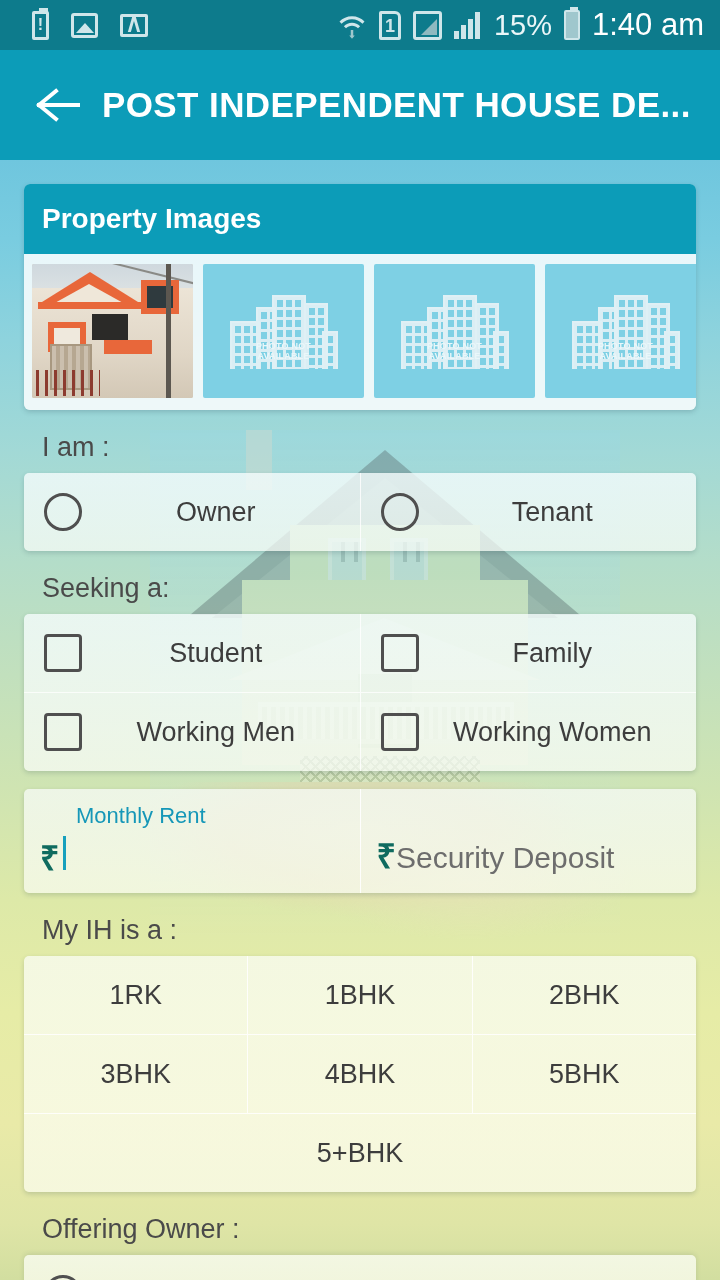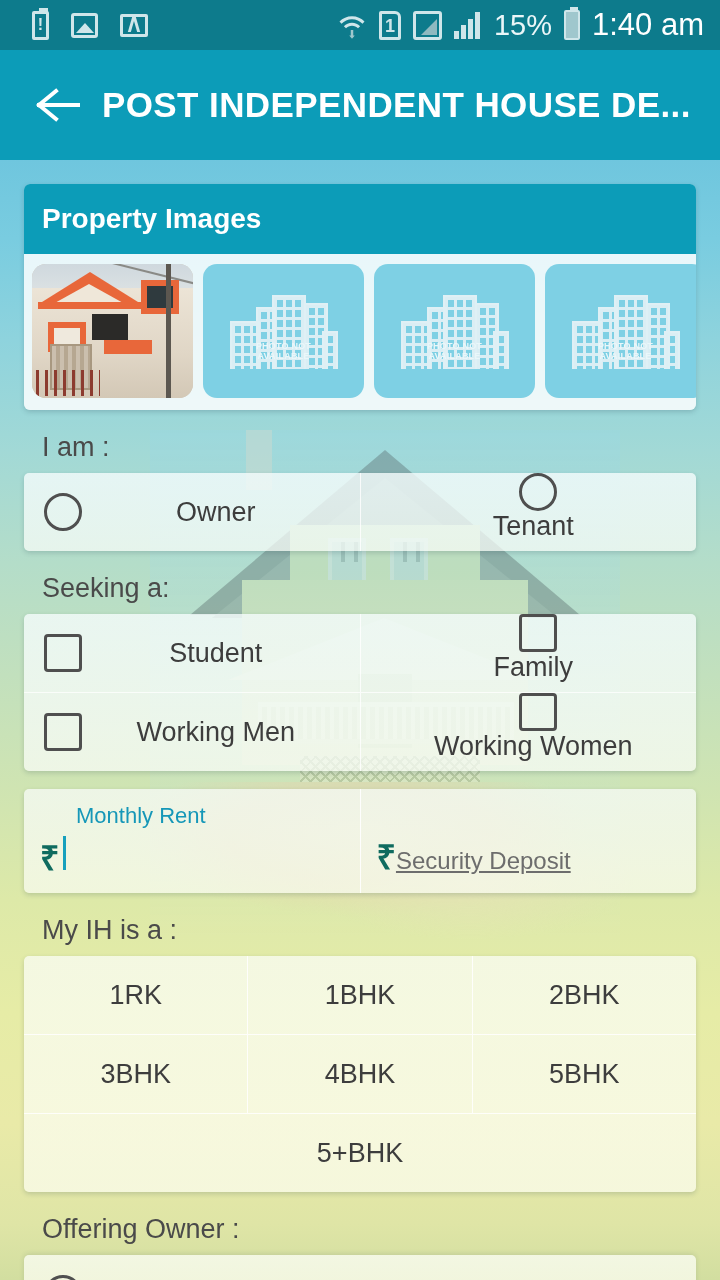--- a/index.html
+++ b/index.html
@@ -249,21 +249,21 @@
     background: #0c9cb8; height: 70px;
     display: flex; align-items: center; padding-left: 18px;
   }
   .pi-title { font-size: 28px; font-weight: bold; color: #ffffff; }
   .pi-strip {
     display: flex; gap: 10px; padding: 10px 8px 12px 8px;
     background: rgba(255,255,255,.62);
   }
   .thumb {
     width: 161px; height: 134px; flex: none;
-    border-radius: 14px; overflow: hidden; position: relative;
+    border-radius: 2px; overflow: hidden; position: relative;
     background: #7ed0e4;
   }
   .thumb.real { background: #cfc6b8; }
 
   
   .ph-sky { position: absolute; left: 0; top: 0; width: 100%; height: 34%; background: linear-gradient(180deg,#cfd8de,#e4e8e6); }
   .ph-wall { position: absolute; left: 0; top: 18%; width: 100%; height: 82%; background: linear-gradient(180deg,#ece4d6 0%, #e0d6c6 60%, #d3c8b6 100%); }
   .ph-roof { position: absolute; left: 10px; top: 8px; width: 0; height: 0;
     border-left: 48px solid transparent; border-right: 48px solid transparent; border-bottom: 30px solid #e8673a; }
   .ph-roof-in { position: absolute; left: 21px; top: 20px; width: 0; height: 0;
@@ -307,21 +307,21 @@
     margin: 0 24px;
     overflow: hidden;
   }
   .opt-row { display: flex; }
   .opt-row + .opt-row { border-top: 1px solid rgba(255,255,255,.75); }
   .opt-cell {
     flex: 1; display: flex; align-items: center;
     height: 78px; padding-left: 20px; position: relative;
     cursor: pointer;
   }
-  .opt-cell + .opt-cell { border-left: 1px solid rgba(255,255,255,.8); flex-direction: column; }
+  .opt-cell + .opt-cell { border-left: 1px solid rgba(255,255,255,.8); }
   .radio {
     width: 38px; height: 38px; border: 3px solid #4f4f4f; border-radius: 50%; flex: none;
   }
   .checkbox {
     width: 38px; height: 38px; border: 3px solid #4f4f4f; border-radius: 4px; flex: none;
   }
   .opt-text { flex: 1; text-align: center; font-size: 27px; color: #3d3d3d; padding-right: 10px; }
 
   
   .money-card {
@@ -335,21 +335,21 @@
   .float-label {
     position: absolute; left: 52px; top: 14px;
     font-size: 22px; color: #1597b8;
   }
   .money-row { position: absolute; left: 16px; bottom: 18px; display: flex; align-items: baseline; }
   .rupee { font-size: 34px; color: #0f6b5f; font-weight: bold; line-height: 1; }
   .money-input {
     margin-left: 4px; font-size: 28px; color: #6a6a6a;
   }
   .caret { display: inline-block; width: 3px; height: 34px; background: #17a0bd; vertical-align: -6px; }
-  .placeholder-text { font-size: 24px; color: #6d6d6d; text-decoration: underline; }
+  .placeholder-text { font-size: 30px; color: #6d6d6d; }
 
   
   .bhk-card {
     background: linear-gradient(180deg, rgba(249,252,242,.78), rgba(252,253,238,.74));
     border-radius: 5px; margin: 0 24px;
     box-shadow: 0 2px 5px rgba(40,70,80,.20); overflow: hidden;
   }
   .bhk-row { display: flex; }
   .bhk-row + .bhk-row { border-top: 1px solid rgba(255,255,255,.85); }
   .bhk-cell {

